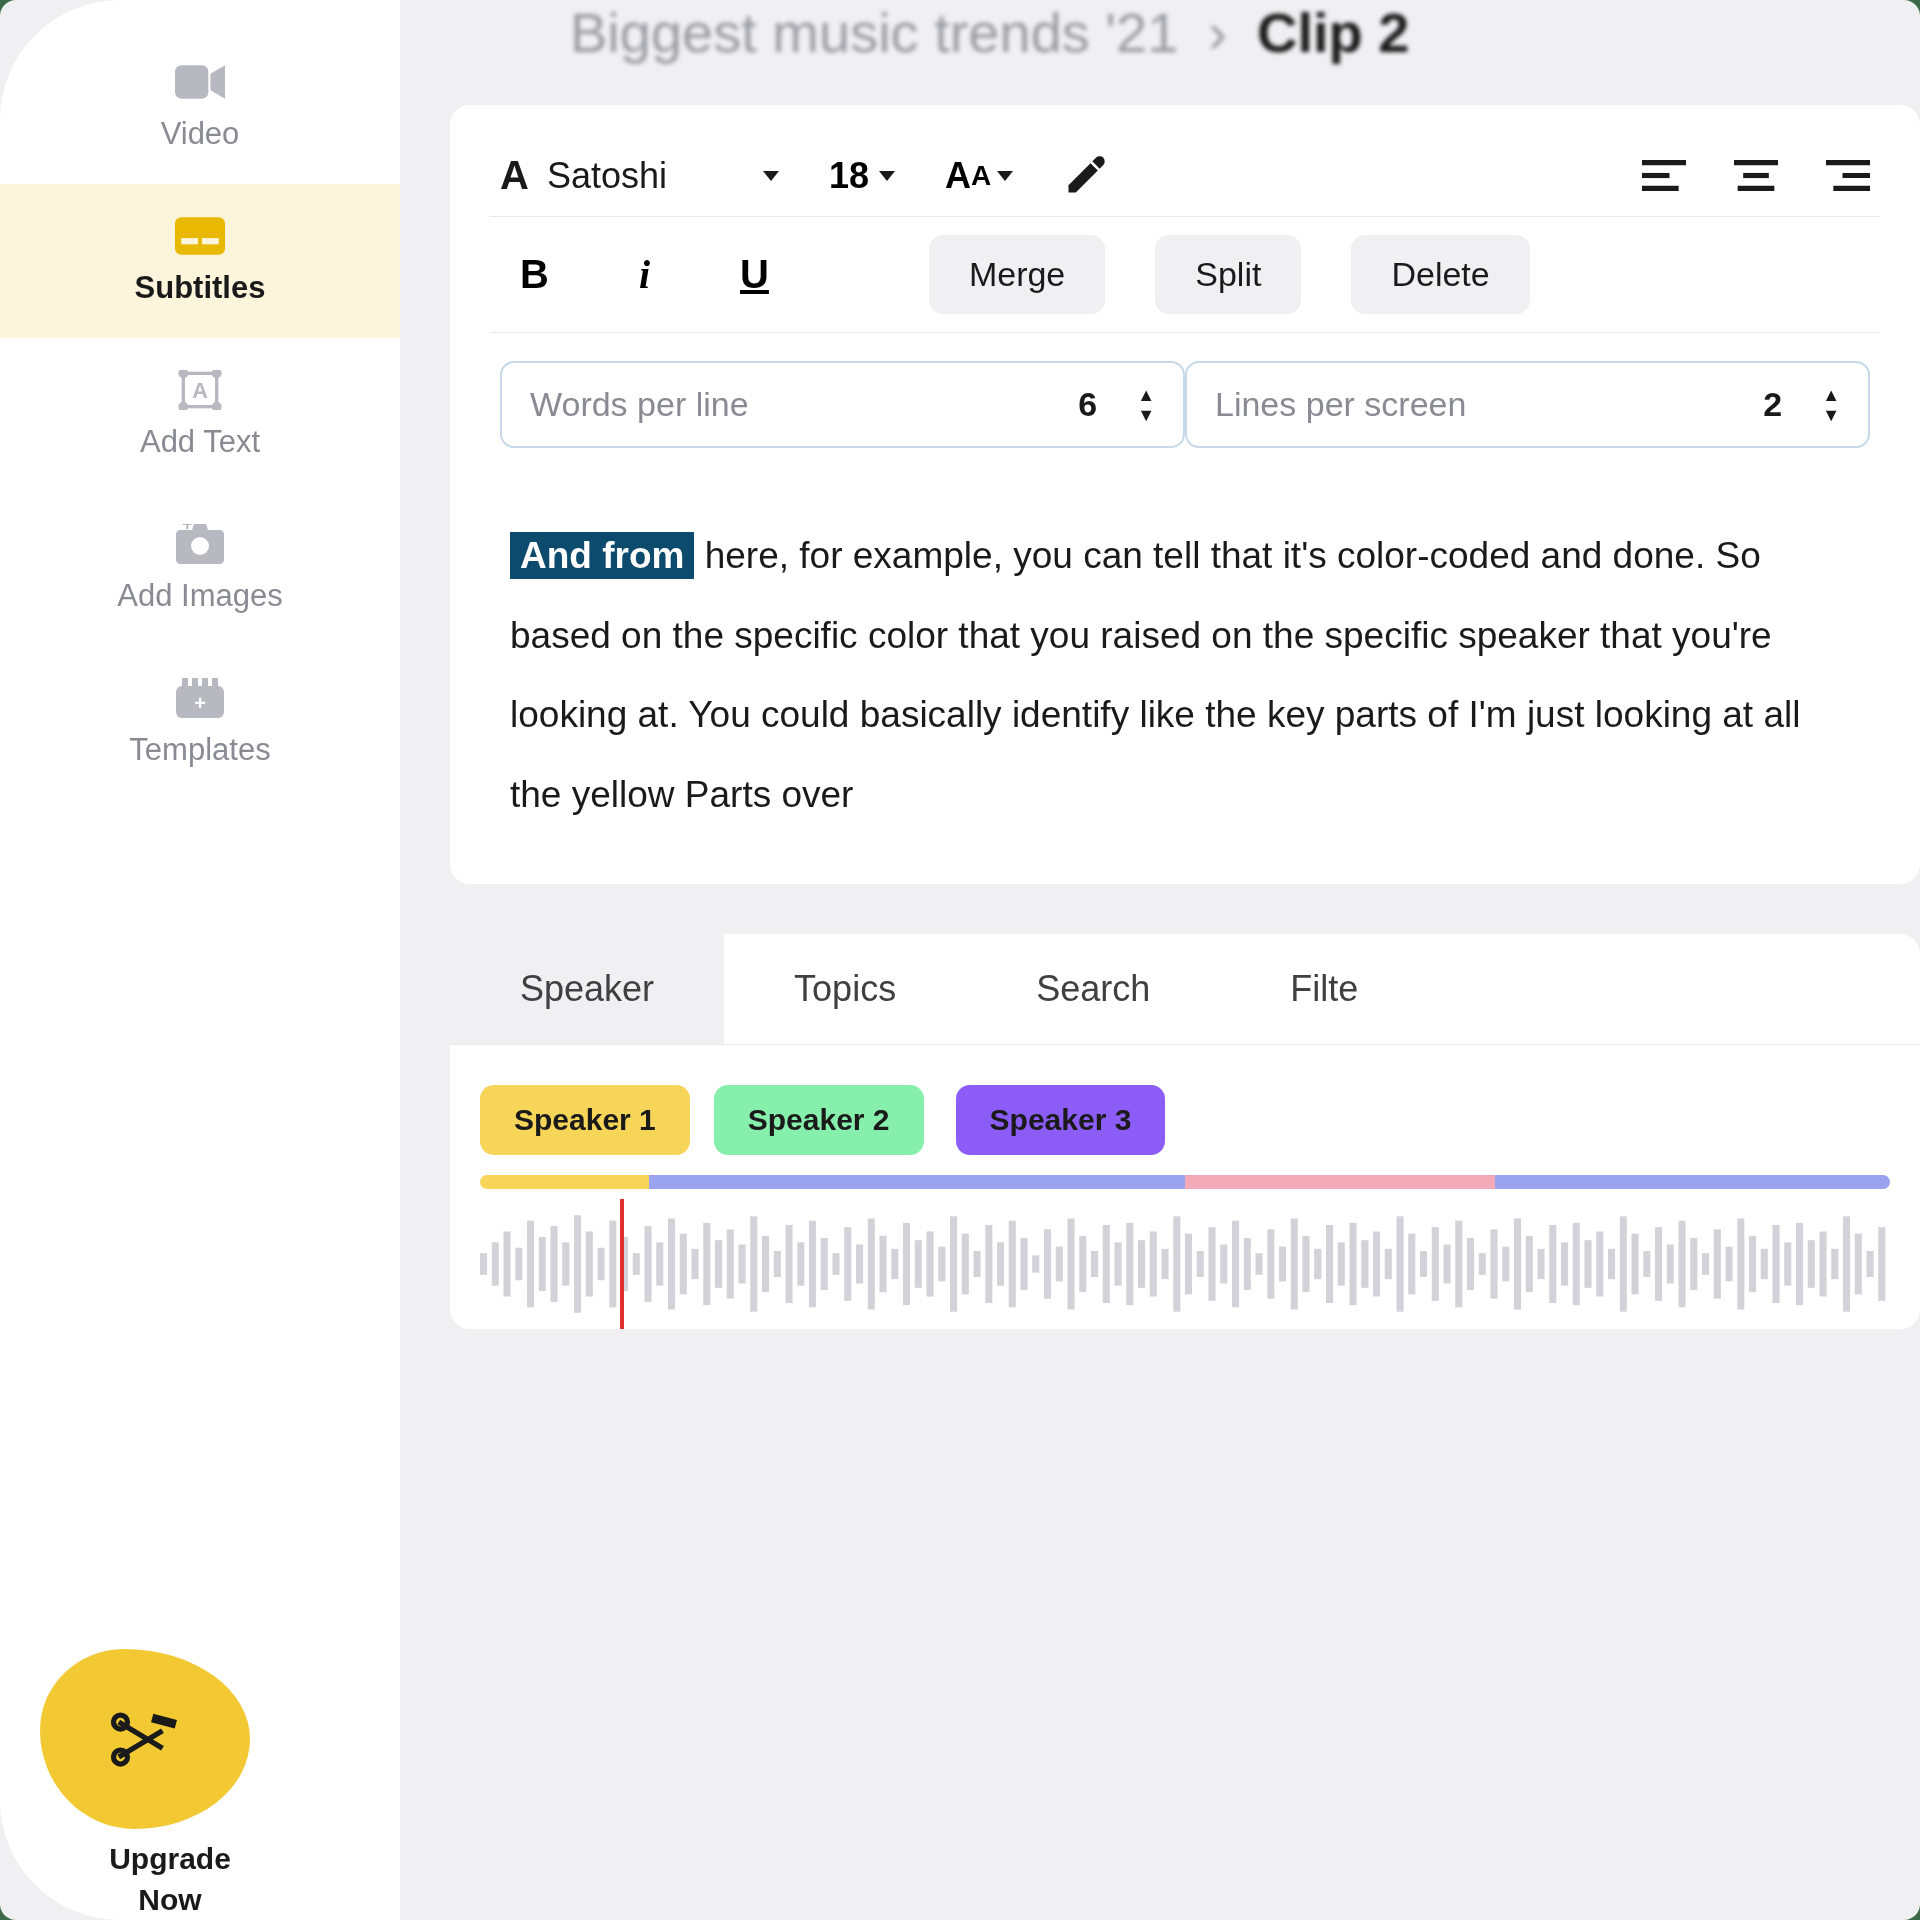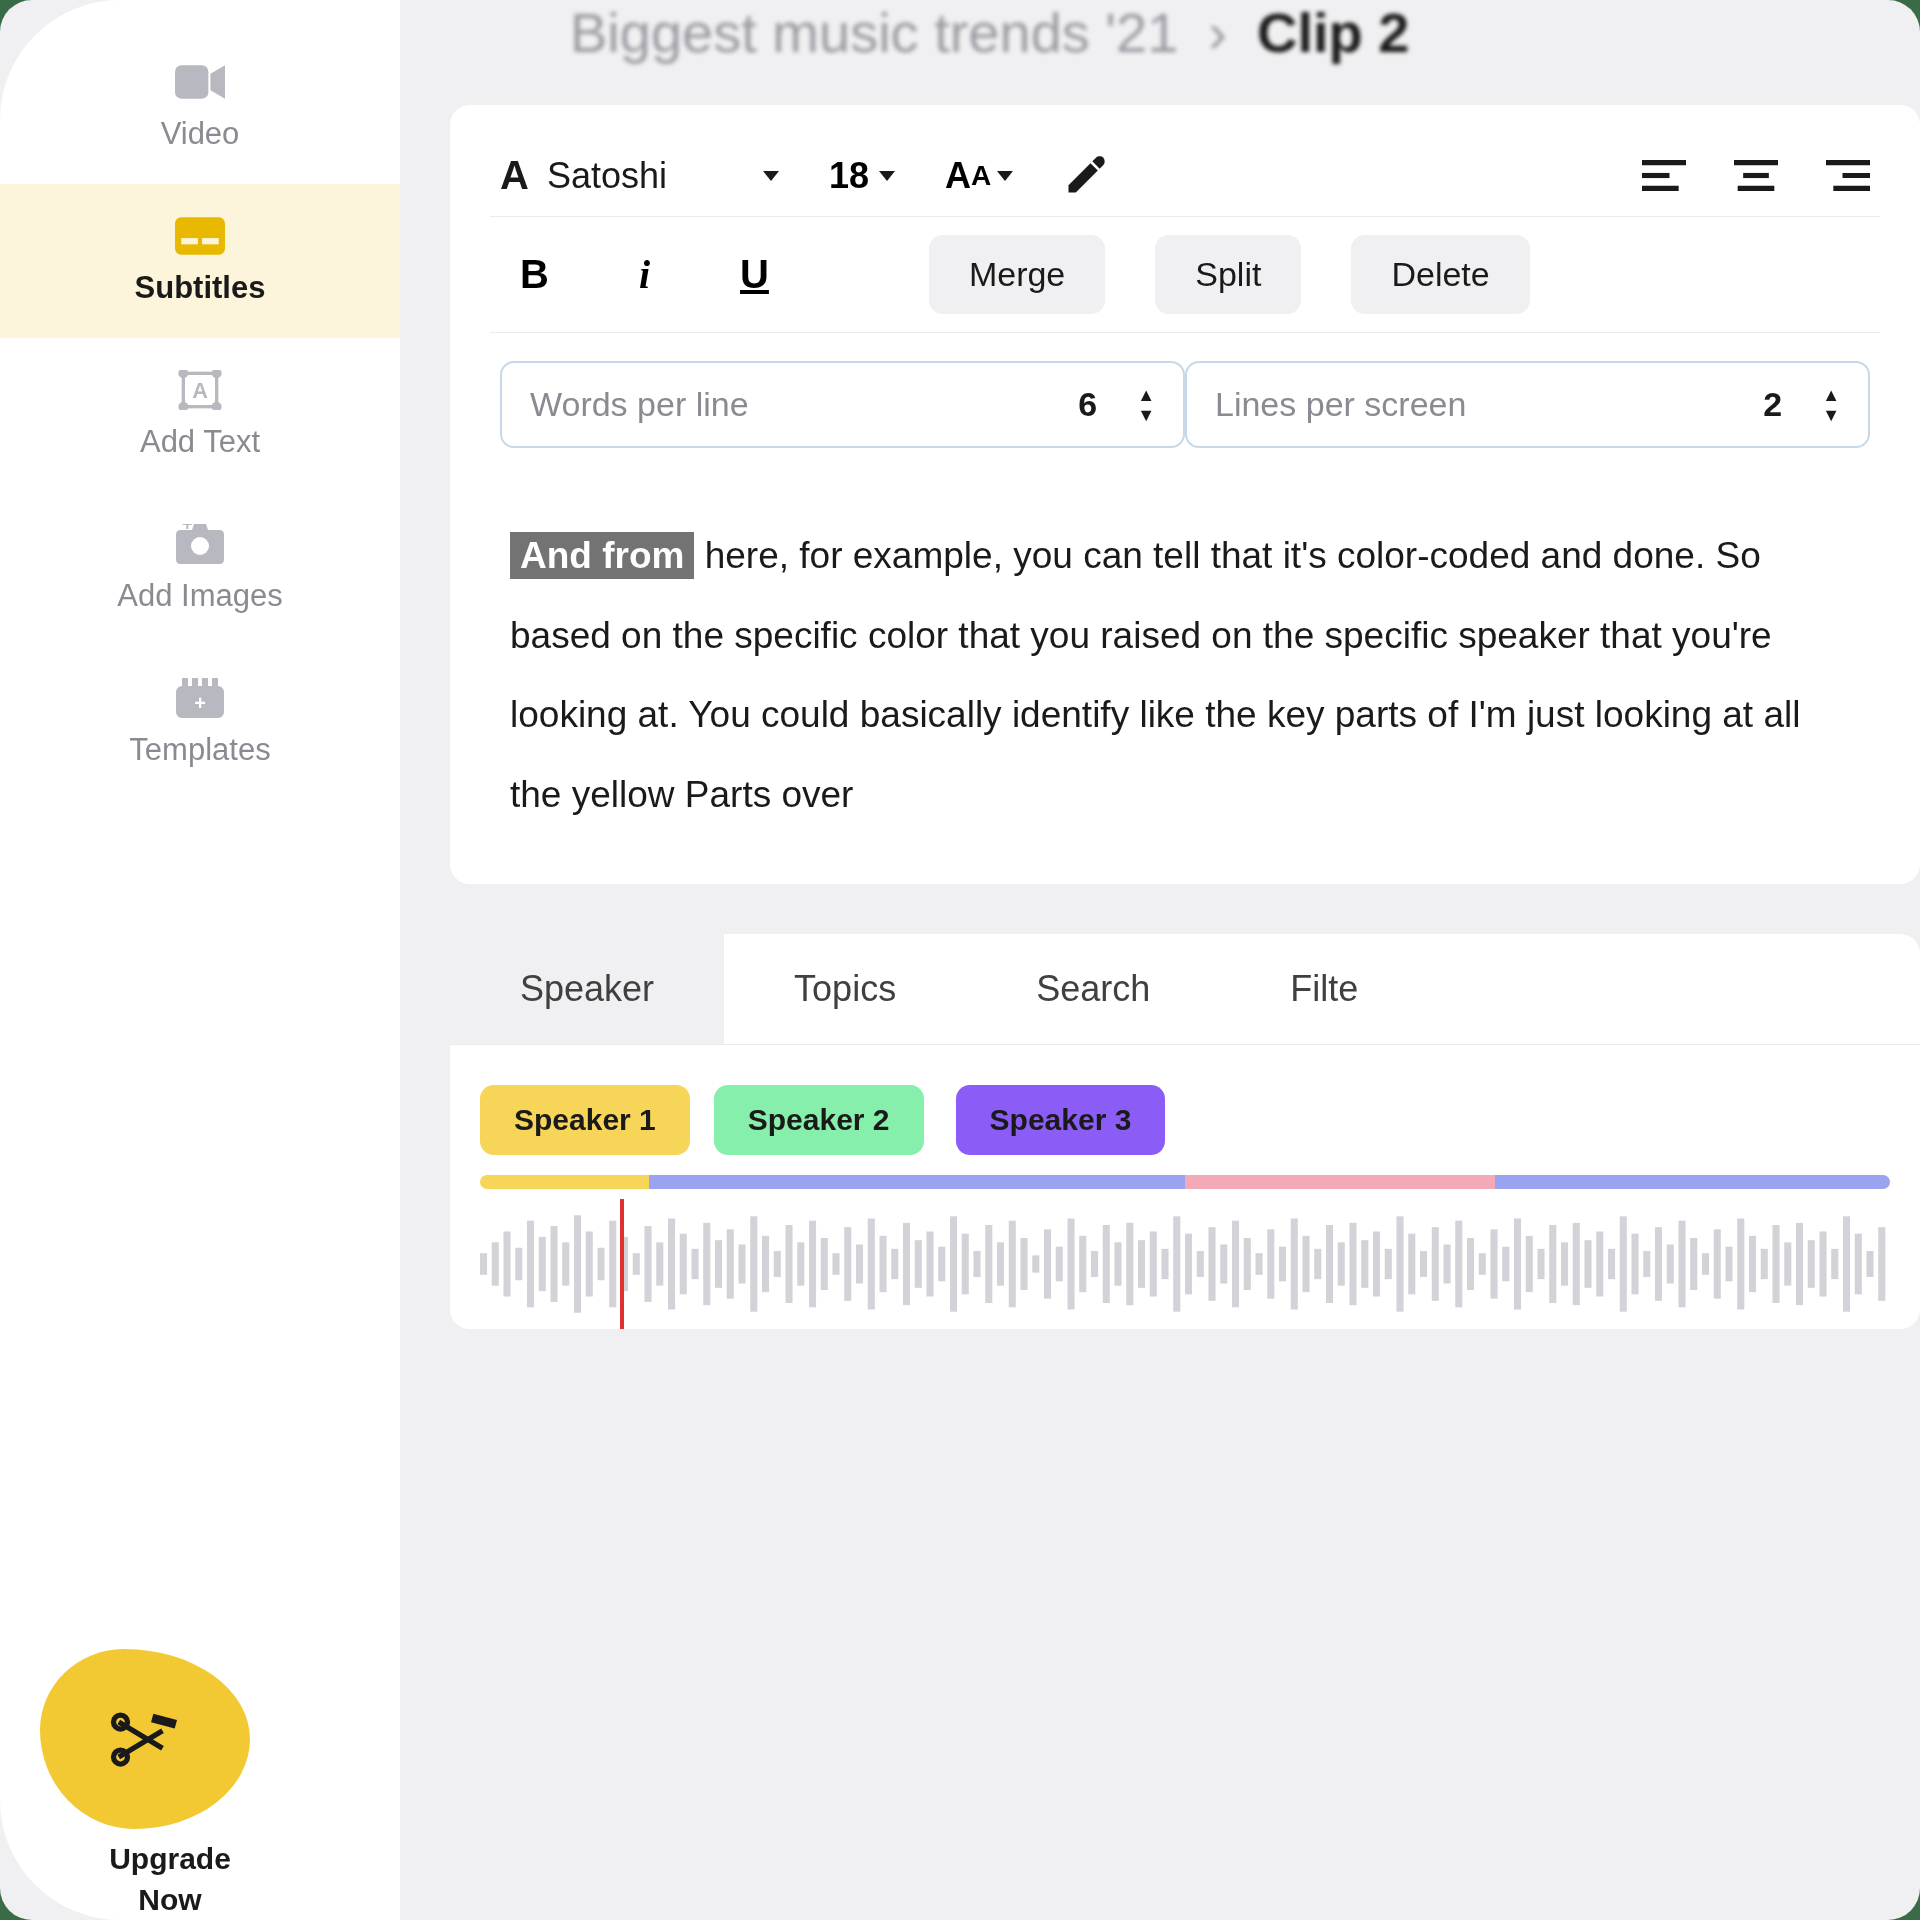--- a/index.html
+++ b/index.html
@@ -1,17 +1,17 @@
 <!DOCTYPE html>
 <html><head>
 <meta charset="utf-8">
 <style>
 * { margin: 0; padding: 0; box-sizing: border-box; font-family: -apple-system, BlinkMacSystemFont, "Segoe UI", Arial, sans-serif; }
 body { width: 1920px; height: 1920px; background: #3a6b47; overflow: hidden; }
-.app-window { background: #f0f0f2; border-radius: 32px; width: 1920px; height: 1920px; overflow: hidden; display: flex; }
+.app-window { background: #f0f0f2; border-radius: 16px; width: 1920px; height: 1920px; overflow: hidden; display: flex; }
 .sidebar { width: 400px; background: #fff; flex-shrink: 0; display: flex; flex-direction: column; padding-top: 30px; border-top-left-radius: 120px; border-bottom-left-radius: 120px; }
 .nav-item { display: flex; flex-direction: column; align-items: center; gap: 14px; padding: 32px 20px; color: #8a8a92; font-size: 31px; font-weight: 500; cursor: pointer; }
 .nav-item.active { background: #fdf5db; color: #1a1a1a; font-weight: 700; }
 .nav-icon { width: 50px; height: 40px; display: flex; align-items: center; justify-content: center; }
 .nav-icon svg { width: 50px; height: 40px; }
 .nav-item.active .nav-icon svg { fill: #e8b900; }
 .upgrade { margin-top: auto; margin-left: 40px; width: 260px; position: relative; }
 .upgrade-blob { width: 210px; height: 180px; background: #f2c932; border-radius: 40% 60% 55% 45% / 45% 50% 50% 55%; position: relative; display: flex; align-items: center; justify-content: center; }
 .upgrade-blob svg { width: 70px; height: 55px; }
 .upgrade-text { font-size: 30px; font-weight: 700; color: #1a1a1a; text-align: center; margin-top: 10px; line-height: 1.35; }
@@ -31,21 +31,21 @@
 .italic-btn { font-size: 40px; font-style: italic; font-weight: 700; cursor: pointer; padding: 0 20px; font-family: Georgia, serif; }
 .underline-btn { font-size: 40px; font-weight: 700; text-decoration: underline; cursor: pointer; padding: 0 20px; }
 .action-btn { background: #f0f0f2; border-radius: 14px; padding: 20px 40px; font-size: 34px; font-weight: 500; color: #1a1a1a; cursor: pointer; }
 .stepper-row { display: flex; padding: 28px 10px; }
 .stepper { border: 2px solid #c7d9e8; border-radius: 14px; padding: 22px 28px; display: flex; align-items: center; gap: 40px; flex: 1; }
 .stepper-label { font-size: 34px; color: #8a8a92; font-weight: 500; flex: 1; }
 .stepper-value { font-size: 34px; font-weight: 700; color: #1a1a1a; }
 .stepper-arrows { display: flex; flex-direction: column; gap: 2px; }
 .stepper-arrows span { font-size: 18px; line-height: 1; cursor: pointer; color: #1a1a1a; }
 .transcript { padding: 40px 20px 0 20px; font-size: 37px; line-height: 2.15; color: #1a1a1a; font-weight: 500; }
-.hl { background: #737373; color: #fff; padding: 3px 10px; font-weight: 700; }
+.hl { background: #0c4a6e; color: #fff; padding: 3px 10px; font-weight: 700; }
 .tabs-panel { background: #fff; border-radius: 20px; margin-top: 50px; overflow: hidden; }
 .tabs { display: flex; border-bottom: 1px solid #eaeaec; }
 .tab { padding: 34px 70px; font-size: 36px; font-weight: 400; color: #404040; cursor: pointer; }
 .tab.active { background: #f0f0f2; }
 .speakers { display: flex; gap: 24px; padding: 40px 30px 20px 30px; }
 .spk-chip { padding: 18px 34px; border-radius: 14px; font-size: 30px; font-weight: 700; color: #1a1a1a; cursor: pointer; }
 .spk1 { background: #f6d558; }
 .spk2 { background: #86efac; }
 .spk3 { background: #8b5cf6; margin-left: 8px; }
 .timeline { height: 14px; display: flex; margin: 0 30px; border-radius: 7px; overflow: hidden; }

